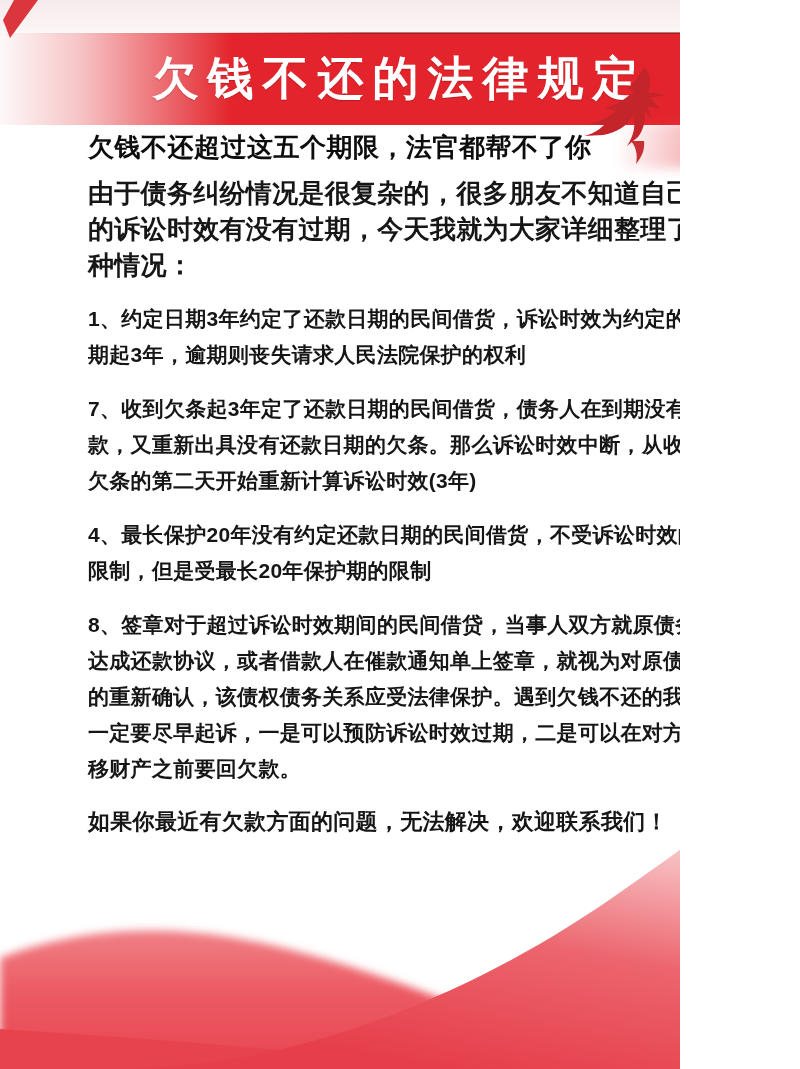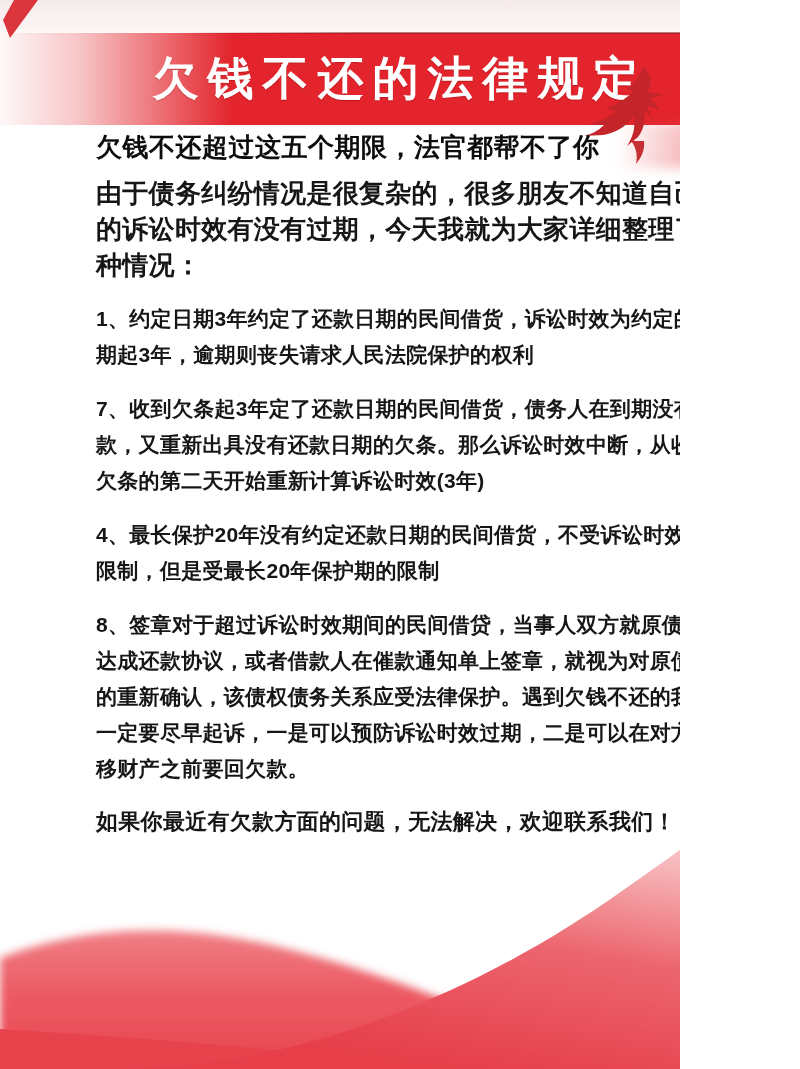--- a/index.html
+++ b/index.html
@@ -40,21 +40,21 @@
   }
   
   .banner-fade{
     position:absolute;left:620px;top:122px;width:180px;height:46px;
     background:linear-gradient(100deg,rgba(231,72,78,0) 0%,rgba(231,72,78,.45) 45%,rgba(240,150,152,.25) 80%,rgba(240,150,152,0) 100%);
     filter:blur(6px);
   }
   .eagle{position:absolute;left:584px;top:67px;width:92px;height:97px;}
   .small-bird{position:absolute;left:762px;top:85px;width:52px;height:40px;}
   
-  .content{position:absolute;left:96px;top:127px;width:626px;color:#161616;}
+  .content{position:absolute;left:88px;top:127px;width:626px;color:#161616;}
   .content h2{
     margin:0 0 8px 0;font-size:26px;line-height:40px;font-weight:700;
     color:#0d0d0d;letter-spacing:.5px;white-space:nowrap;
   }
   .intro{margin:0 0 18px 0;font-size:26px;line-height:36px;font-weight:700;letter-spacing:.3px;}
   .item{margin:0 0 18px 0;font-size:21px;line-height:36px;font-weight:700;letter-spacing:.3px;}
   .footer-line{margin:8px 0 0 0;font-size:22px;line-height:34px;font-weight:700;letter-spacing:.3px;}
   
   .wave{position:absolute;left:0;bottom:0;width:800px;height:370px;}
 </style>

